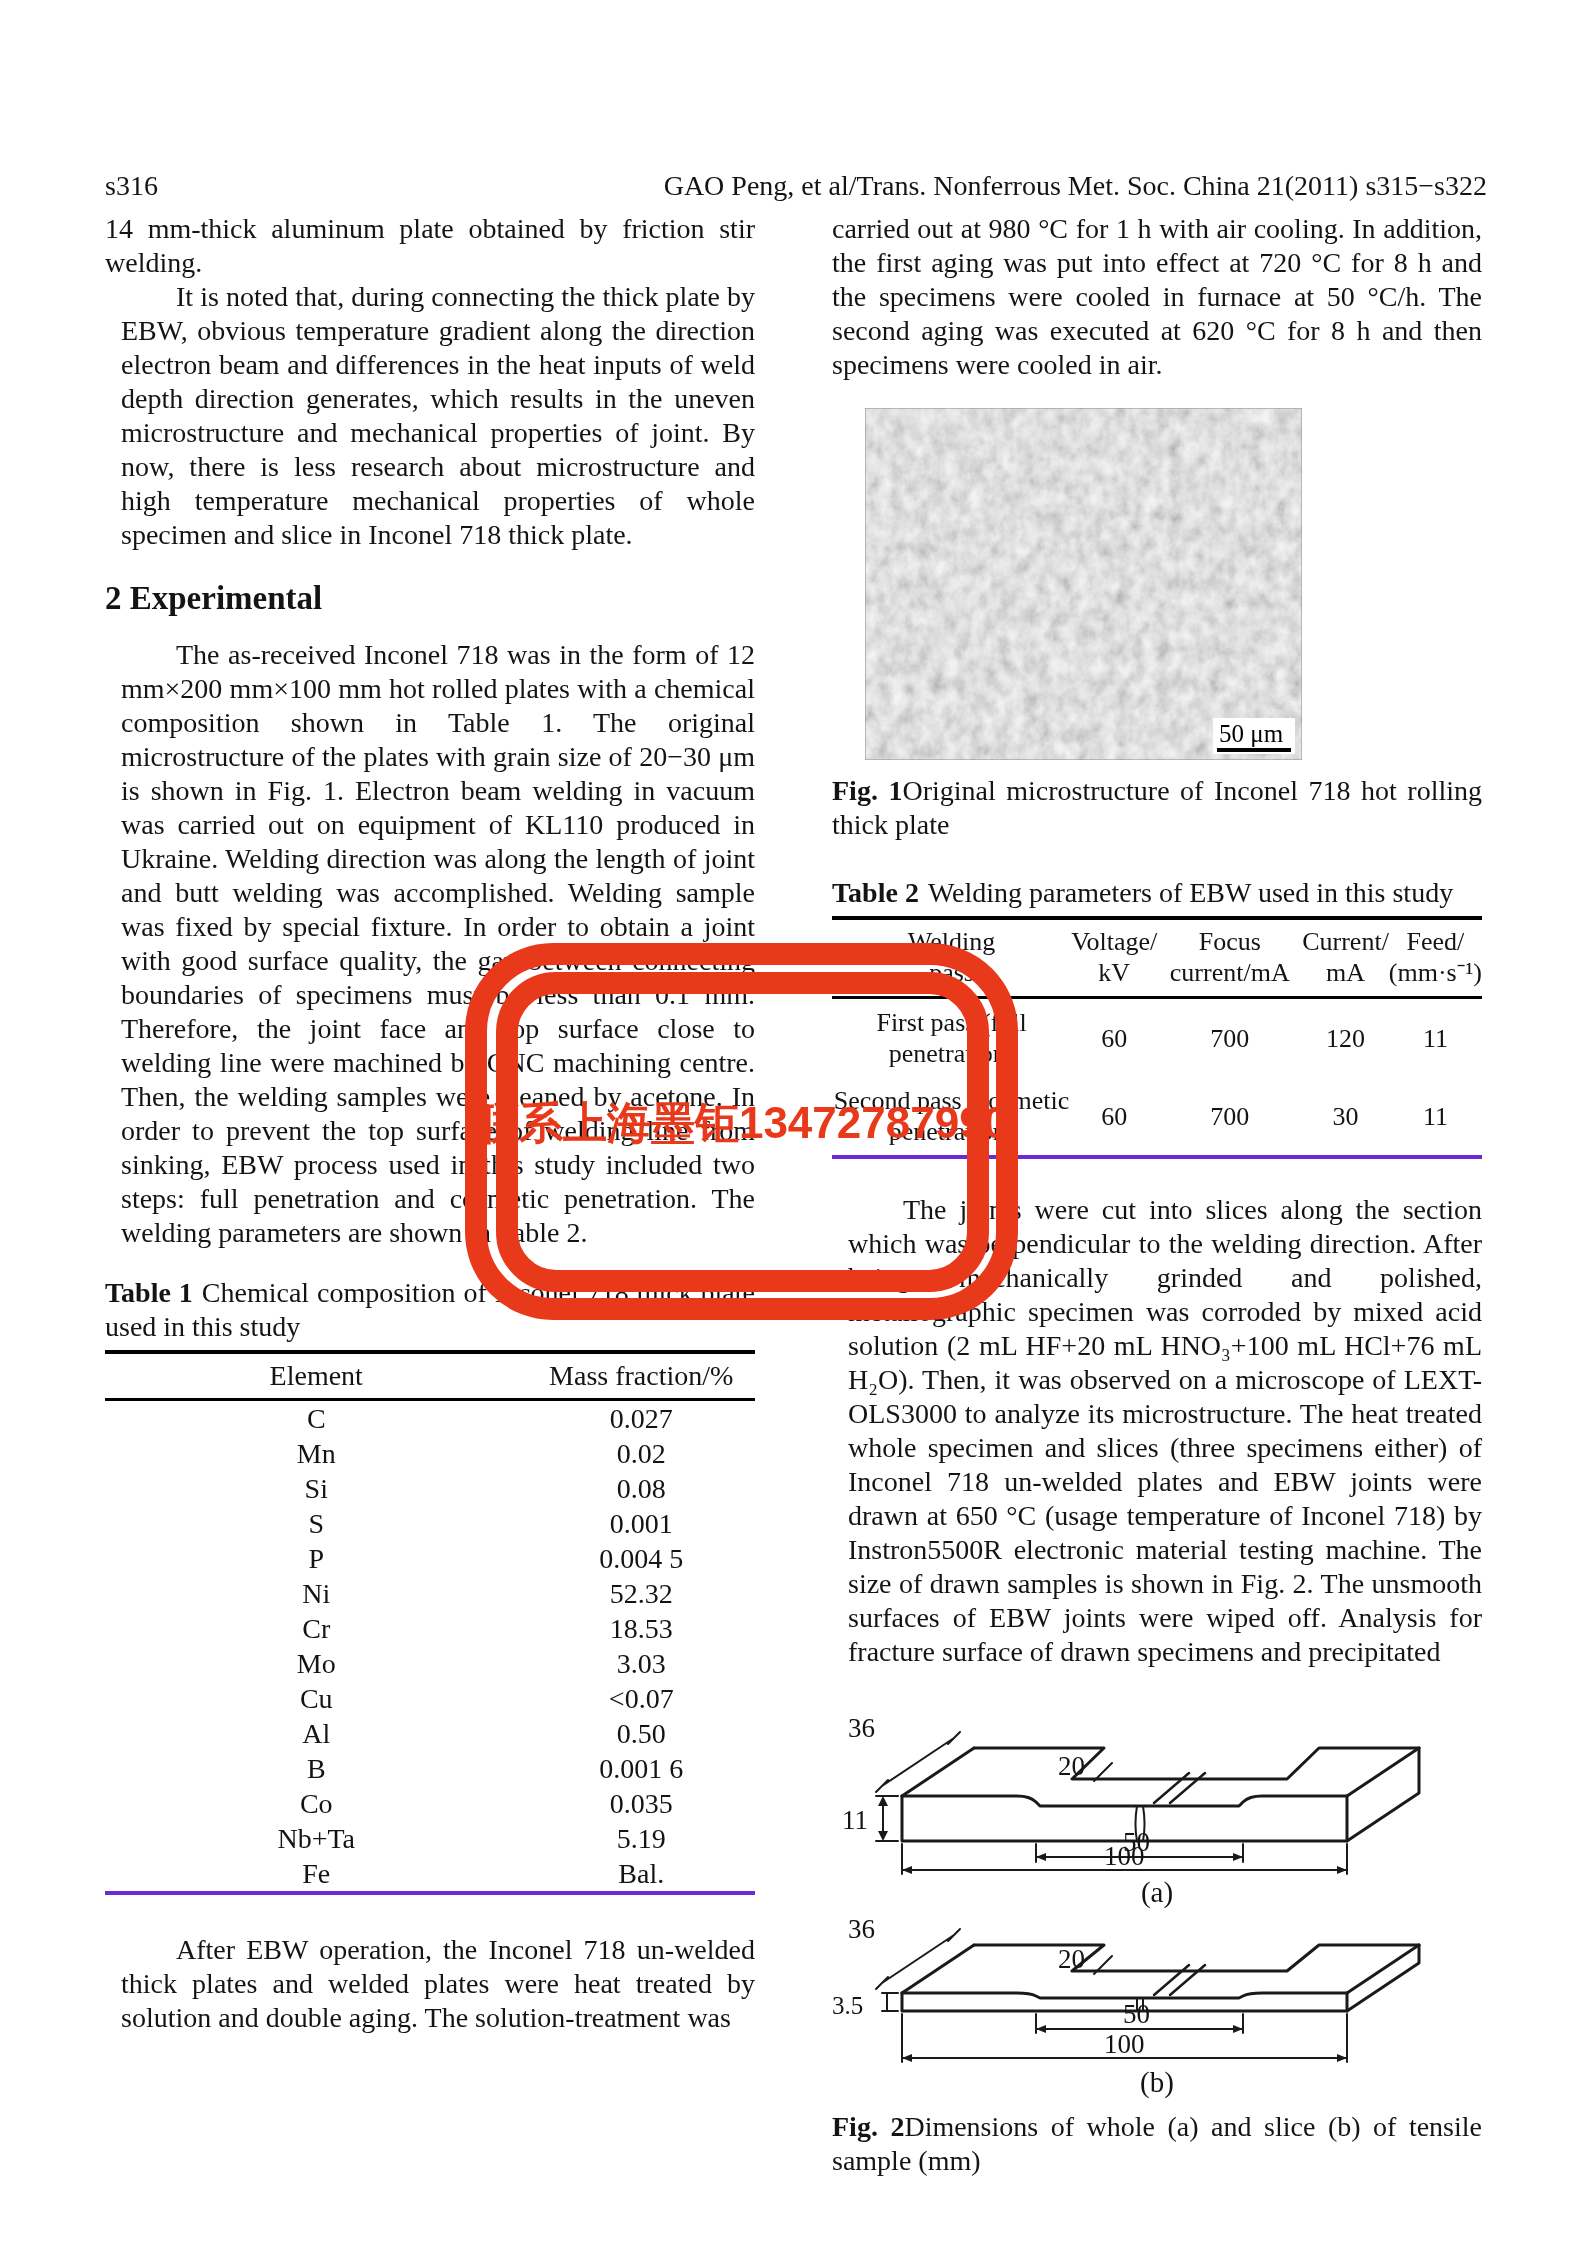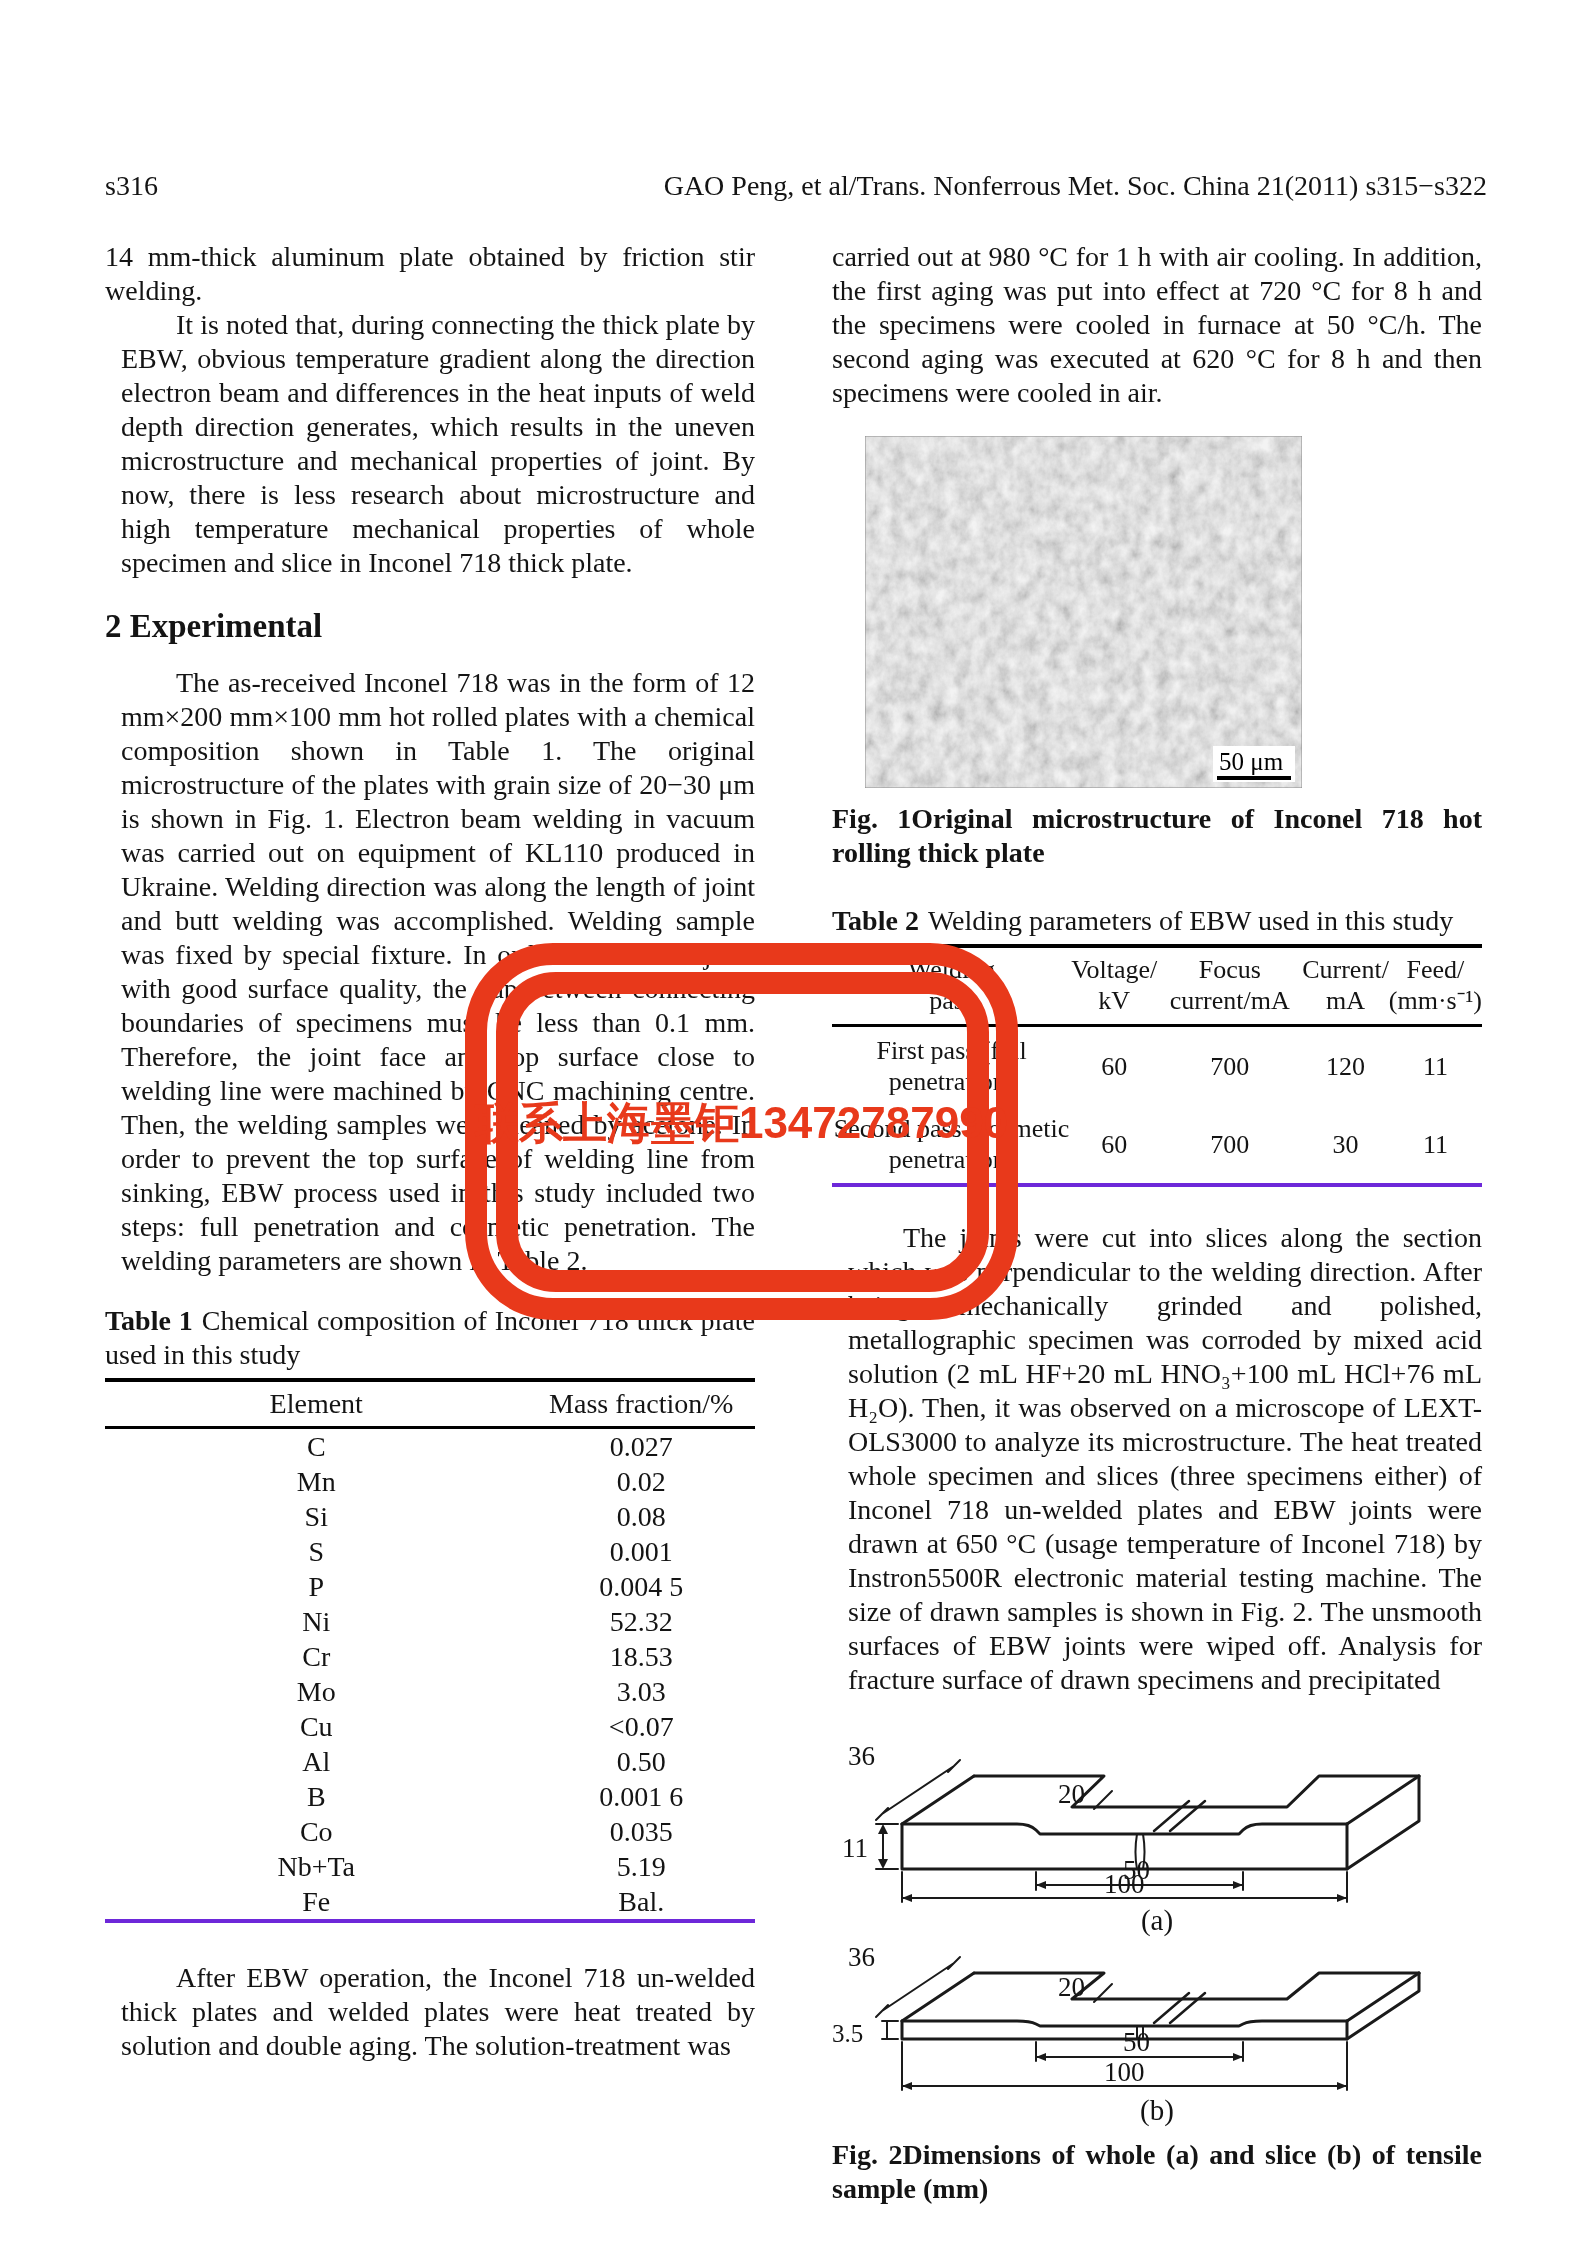--- a/index.html
+++ b/index.html
@@ -6,21 +6,21 @@
   html,body{ margin:0; padding:0; background:#ffffff; }
   .page{
     position:relative; width:1587px; height:2245px; background:#ffffff;
     font-family:"Liberation Serif", serif; color:#141414; overflow:hidden;
   }
   
   .hdr{ position:absolute; top:170px; left:105px; width:1382px; height:34px; font-size:28px; }
   .hdr .pnum{ position:absolute; left:0; top:0;text-align:center; }
   .hdr .jrn{ display:block; text-align:right; }
   
-  .col{ position:absolute; top:240px; width:650px; }
+  .col{ position:absolute; top:212px; width:650px; }
   .col-left{ left:105px; }
   .col-right{ left:832px; }
   p{ margin:0; font-size:28px; line-height:34px; text-align:justify; }
   p.ind{ text-indent:55px;margin-left:16px; }
   .sec-head{ font-size:33px; font-weight:bold; line-height:40px; margin:26px 0 20px 0; text-align:left; }
   
   .caption{ margin-top:26px; margin-bottom:6px; }
   .caption b{ margin-right:9px; }
   
   table{ width:100%; border-collapse:collapse; font-size:28px; }
@@ -28,21 +28,21 @@
   .sci-table thead tr{ border-bottom:3px solid #000; }
   .sci-table td, .sci-table th{ text-align:center; font-weight:normal; padding:0; }
   #table1 td{ height:35px; line-height:35px; }
   #table1 th{ height:44px; line-height:44px; }
   #table2{ font-size:26px; }
   #table2 th{ padding:6px 0 8px 0; }
   #table2 th span{ display:block; line-height:31px; }
   #table2 td{ padding:8px 0; line-height:31px; }
   
   .fig1-wrap{ margin:26px 0 0 33px; width:352px; height:352px; }
-  .figcap{ margin-top:14px;font-weight:bold; }
+  .figcap{ margin-top:14px; }
   
   .fig2-wrap{ margin-top:22px; }
   .fig2-label{ text-align:center; font-size:29px; line-height:32px; margin:0; }
   .fig2-wrap svg{ display:block; }
   .dim-text{ font-family:"Liberation Serif", serif; font-size:27px; fill:#141414; }
   
   .watermark{ position:absolute; left:465px; top:943px; width:553px; height:377px; z-index:10; }
   .wm-outer{ position:absolute; left:0; top:0; right:0; bottom:0; border:22px solid var(--wm-color); border-radius:88px; }
   .wm-inner{ position:absolute; left:31px; top:29px; right:29px; bottom:28px; border:22px solid var(--wm-color); border-radius:60px; }
   .wm-text{

